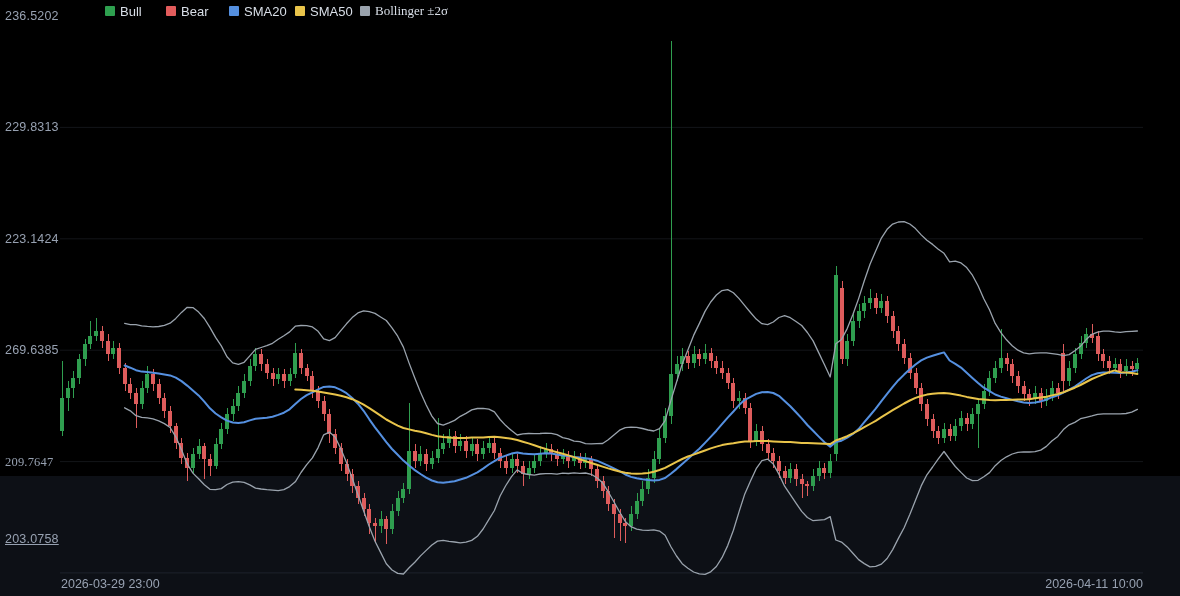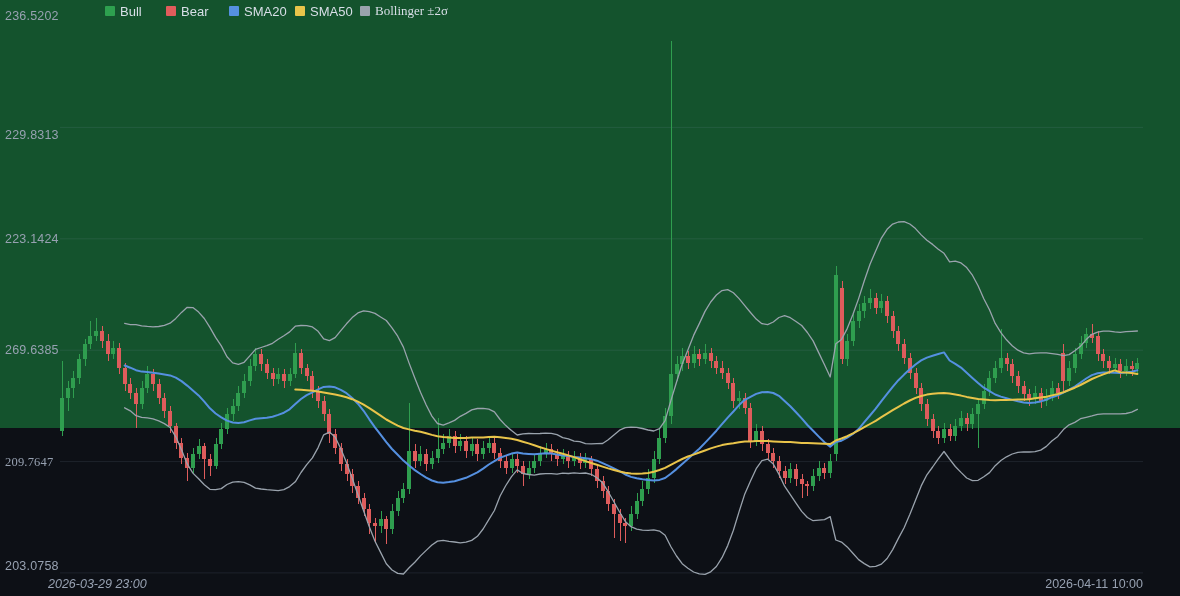--- a/index.html
+++ b/index.html
@@ -1,22 +1,22 @@
 <!DOCTYPE html>
 <html><head>
 <meta charset="utf-8">
 <style>
   html,body{margin:0;padding:0;background:#0d1016;width:1180px;height:596px;overflow:hidden;
     font-family:"Liberation Sans", sans-serif;}
-  .stage{position:relative;width:1180px;height:428px;background:#14532d;}
+  .stage{position:relative;width:1180px;height:476px;background:#000000;}
   #chart-svg{position:absolute;left:0;top:0;}
   .ylabel{position:absolute;left:5px;font-size:12.5px;color:#97a1b1;letter-spacing:.2px;
     line-height:16px;white-space:nowrap;}
   .xlabel{position:absolute;top:577px;font-size:12.5px;color:#97a1b1;white-space:nowrap;}
-  .xlabel.left{left:48px;font-style:italic;}
+  .xlabel.left{left:61px;}
   .xlabel.right{right:37px;}
   .legend{position:absolute;left:0;top:3px;height:16px;width:1180px;}
   .legend-item{position:absolute;top:0;display:flex;align-items:center;height:16px;
     font-size:13px;color:#d9dfe8;cursor:pointer;margin-left:43px;}
   .swatch{width:10px;height:10px;border-radius:1px;margin-right:5px;flex:0 0 auto;}
 </style>
 </head>
 <body>
 
 <div class="stage">
@@ -406,25 +406,25 @@
       <rect x="1130" y="366.0" width="4" height="3.3" fill="#de5c5c" shape-rendering="crispEdges"></rect>
       <line x1="1137.5" y1="357.7" x2="1137.5" y2="374.4" stroke="#2f9e4f" stroke-width="1" shape-rendering="crispEdges"></line>
       <rect x="1135" y="362.7" width="4" height="6.7" fill="#2f9e4f" shape-rendering="crispEdges"></rect>
       <path d="M124.6 323.3L130.3 324.6L136.0 324.7L141.7 325.8L147.4 326.4L153.0 326.8L158.7 326.5L164.4 325.3L170.1 323.2L175.8 318.4L181.5 312.4L187.2 307.3L192.9 307.6L198.6 312.1L204.3 318.5L209.9 327.4L215.6 337.4L221.3 345.9L227.0 356.7L232.7 362.9L238.4 364.3L244.1 362.3L249.8 355.9L255.5 349.4L261.1 347.5L266.8 345.7L272.5 343.3L278.2 339.2L283.9 335.7L289.6 331.9L295.3 326.2L301.0 325.5L306.7 325.6L312.4 326.9L318.1 331.3L323.7 338.9L329.4 340.6L335.1 337.6L340.8 330.7L346.5 323.8L352.2 317.6L357.9 312.9L363.6 310.9L369.3 311.7L375.0 313.4L380.6 317.0L386.3 320.5L392.0 327.9L397.7 336.2L403.4 347.1L409.1 363.1L414.8 378.1L420.5 392.2L426.2 405.0L431.9 416.1L437.5 423.5L443.2 425.1L448.9 422.9L454.6 420.4L460.3 416.3L466.0 413.4L471.7 409.9L477.4 408.5L483.1 408.3L488.8 409.2L494.4 411.8L500.1 419.5L505.8 425.6L511.5 430.6L517.2 435.0L522.9 433.8L528.6 433.5L534.3 433.6L540.0 433.5L545.7 433.1L551.3 433.4L557.0 434.7L562.7 437.6L568.4 438.8L574.1 441.1L579.8 441.7L585.5 443.7L591.2 443.8L596.9 443.6L602.6 443.5L608.2 439.7L613.9 435.0L619.6 430.2L625.3 427.6L631.0 427.1L636.7 427.4L642.4 428.5L648.1 430.0L653.8 431.0L659.5 428.7L665.1 420.6L670.8 400.9L676.5 382.3L682.2 364.0L687.9 350.0L693.6 335.4L699.3 323.6L705.0 311.4L710.7 302.0L716.4 295.0L722.0 290.6L727.7 289.6L733.4 292.8L739.1 298.6L744.8 305.7L750.5 312.5L756.2 319.1L761.9 323.7L767.6 324.6L773.3 322.0L778.9 317.5L784.6 315.7L790.3 317.7L796.0 321.5L801.7 325.5L807.4 332.5L813.1 340.9L818.8 352.9L824.5 364.7L830.2 377.0L835.8 343.8L841.5 339.4L847.2 328.6L852.9 314.5L858.6 298.6L864.3 280.7L870.0 264.2L875.7 251.0L881.4 238.1L887.1 229.3L892.7 224.1L898.4 222.0L904.1 221.6L909.8 224.0L915.5 228.6L921.2 234.9L926.9 240.3L932.6 244.4L938.3 249.2L944.0 253.3L949.6 261.8L955.3 261.1L961.0 262.9L966.7 267.6L972.4 275.2L978.1 285.8L983.8 298.7L989.5 309.8L995.2 323.4L1000.9 332.7L1006.5 339.8L1012.2 345.7L1017.9 350.2L1023.6 352.9L1029.3 353.9L1035.0 353.1L1040.7 352.8L1046.4 352.9L1052.1 353.6L1057.8 354.3L1063.4 355.7L1069.1 354.6L1074.8 350.7L1080.5 346.2L1086.2 339.6L1091.9 334.3L1097.6 332.2L1103.3 331.1L1109.0 331.1L1114.7 331.8L1120.3 332.3L1126.0 331.7L1131.7 331.4L1137.4 331.0" fill="none" stroke="#9aa3ad" stroke-width="1.3" stroke-linejoin="round" stroke-linecap="round"></path>
       <path d="M124.6 407.8L130.3 410.8L136.0 415.7L141.7 417.4L147.4 417.8L153.0 418.8L158.7 420.8L164.4 423.6L170.1 427.5L175.8 436.8L181.5 449.8L187.2 463.9L192.9 473.1L198.6 478.7L204.3 484.7L209.9 489.3L215.6 489.7L221.3 488.6L227.0 484.5L232.7 482.1L238.4 481.6L244.1 482.4L249.8 484.9L255.5 488.1L261.1 489.0L266.8 489.7L272.5 490.2L278.2 490.7L283.9 489.6L289.6 486.6L295.3 481.8L301.0 472.5L306.7 464.6L312.4 457.9L318.1 447.6L323.7 434.8L329.4 432.1L335.1 437.0L340.8 448.8L346.5 462.6L352.2 478.2L357.9 494.5L363.6 510.8L369.3 526.8L375.0 541.2L380.6 552.4L386.3 563.8L392.0 570.0L397.7 573.4L403.4 574.0L409.1 567.8L414.8 562.2L420.5 555.9L426.2 550.4L431.9 545.0L437.5 541.1L443.2 540.3L448.9 541.3L454.6 542.0L460.3 542.8L466.0 542.2L471.7 540.4L477.4 536.3L483.1 529.0L488.8 519.7L494.4 510.5L500.1 496.0L505.8 485.5L511.5 476.7L517.2 469.9L522.9 473.5L528.6 474.5L534.3 475.1L540.0 474.0L545.7 473.6L551.3 473.7L557.0 474.1L562.7 473.2L568.4 473.5L574.1 472.9L579.8 473.4L585.5 473.0L591.2 474.3L596.9 477.8L602.6 482.8L608.2 491.7L613.9 501.8L619.6 512.0L625.3 521.4L631.0 526.7L636.7 529.1L642.4 530.1L648.1 530.3L653.8 529.9L659.5 531.1L665.1 535.3L670.8 546.5L676.5 556.0L682.2 563.7L687.9 568.3L693.6 572.0L699.3 573.9L705.0 574.4L710.7 571.8L716.4 566.5L722.0 557.7L727.7 545.6L733.4 530.2L739.1 511.6L744.8 493.9L750.5 481.1L756.2 468.7L761.9 460.7L767.6 459.1L773.3 464.1L778.9 474.1L784.6 486.2L790.3 494.7L796.0 503.1L801.7 511.4L807.4 517.5L813.1 520.7L818.8 520.2L824.5 519.6L830.2 516.6L835.8 540.0L841.5 542.1L847.2 546.9L852.9 553.3L858.6 559.6L864.3 563.6L870.0 566.9L875.7 566.4L881.4 564.1L887.1 558.5L892.7 549.6L898.4 538.4L904.1 527.7L909.8 514.6L915.5 500.3L921.2 485.9L926.9 474.8L932.6 467.0L938.3 458.8L944.0 451.5L949.6 459.2L955.3 466.5L961.0 472.4L966.7 478.0L972.4 480.7L978.1 480.3L983.8 476.7L989.5 472.6L995.2 465.7L1000.9 460.5L1006.5 456.8L1012.2 454.0L1017.9 452.3L1023.6 451.9L1029.3 452.0L1035.0 451.6L1040.7 450.1L1046.4 446.4L1052.1 440.8L1057.8 436.4L1063.4 429.6L1069.1 424.8L1074.8 422.4L1080.5 418.7L1086.2 417.3L1091.9 415.9L1097.6 414.3L1103.3 413.8L1109.0 413.8L1114.7 413.8L1120.3 413.9L1126.0 413.5L1131.7 412.2L1137.4 409.4" fill="none" stroke="#9aa3ad" stroke-width="1.3" stroke-linejoin="round" stroke-linecap="round"></path>
       <path d="M124.6 365.5L130.3 367.7L136.0 370.2L141.7 371.6L147.4 372.1L153.0 372.8L158.7 373.6L164.4 374.5L170.1 375.4L175.8 377.6L181.5 381.1L187.2 385.6L192.9 390.4L198.6 395.4L204.3 401.6L209.9 408.3L215.6 413.5L221.3 417.3L227.0 420.6L232.7 422.5L238.4 422.9L244.1 422.3L249.8 420.4L255.5 418.8L261.1 418.3L266.8 417.7L272.5 416.8L278.2 414.9L283.9 412.7L289.6 409.3L295.3 404.0L301.0 399.0L306.7 395.1L312.4 392.4L318.1 389.4L323.7 386.9L329.4 386.4L335.1 387.3L340.8 389.8L346.5 393.2L352.2 397.9L357.9 403.7L363.6 410.8L369.3 419.3L375.0 427.3L380.6 434.7L386.3 442.2L392.0 449.0L397.7 454.8L403.4 460.6L409.1 465.5L414.8 470.1L420.5 474.0L426.2 477.7L431.9 480.5L437.5 482.3L443.2 482.7L448.9 482.1L454.6 481.2L460.3 479.5L466.0 477.8L471.7 475.1L477.4 472.4L483.1 468.6L488.8 464.5L494.4 461.1L500.1 457.7L505.8 455.6L511.5 453.6L517.2 452.5L522.9 453.6L528.6 454.0L534.3 454.3L540.0 453.7L545.7 453.3L551.3 453.6L557.0 454.4L562.7 455.4L568.4 456.1L574.1 457.0L579.8 457.6L585.5 458.3L591.2 459.1L596.9 460.7L602.6 463.1L608.2 465.7L613.9 468.4L619.6 471.1L625.3 474.5L631.0 476.9L636.7 478.2L642.4 479.3L648.1 480.1L653.8 480.5L659.5 479.9L665.1 478.0L670.8 473.7L676.5 469.1L682.2 463.9L687.9 459.1L693.6 453.7L699.3 448.7L705.0 442.9L710.7 436.9L716.4 430.7L722.0 424.2L727.7 417.6L733.4 411.5L739.1 405.1L744.8 399.8L750.5 396.8L756.2 393.9L761.9 392.2L767.6 391.9L773.3 393.0L778.9 395.8L784.6 400.9L790.3 406.2L796.0 412.3L801.7 418.4L807.4 425.0L813.1 430.8L818.8 436.6L824.5 442.2L830.2 446.8L835.8 441.9L841.5 440.7L847.2 437.7L852.9 433.9L858.6 429.1L864.3 422.2L870.0 415.5L875.7 408.7L881.4 401.1L887.1 393.9L892.7 386.9L898.4 380.2L904.1 374.6L909.8 369.3L915.5 364.5L921.2 360.4L926.9 357.6L932.6 355.7L938.3 354.0L944.0 352.4L949.6 360.5L955.3 363.8L961.0 367.6L966.7 372.8L972.4 378.0L978.1 383.0L983.8 387.7L989.5 391.2L995.2 394.5L1000.9 396.6L1006.5 398.3L1012.2 399.9L1017.9 401.3L1023.6 402.4L1029.3 402.9L1035.0 402.4L1040.7 401.4L1046.4 399.7L1052.1 397.2L1057.8 395.4L1063.4 392.6L1069.1 389.7L1074.8 386.5L1080.5 382.5L1086.2 378.5L1091.9 375.1L1097.6 373.3L1103.3 372.5L1109.0 372.5L1114.7 372.8L1120.3 373.1L1126.0 372.6L1131.7 371.8L1137.4 370.2" fill="none" stroke="#5590e0" stroke-width="2" stroke-linejoin="round" stroke-linecap="round"></path>
       <path d="M295.3 389.4L301.0 389.8L306.7 390.2L312.4 390.8L318.1 391.6L323.7 392.4L329.4 393.5L335.1 394.6L340.8 395.7L346.5 397.2L352.2 399.2L357.9 401.6L363.6 404.6L369.3 408.1L375.0 411.9L380.6 415.7L386.3 419.5L392.0 422.6L397.7 425.6L403.4 428.0L409.1 429.4L414.8 430.7L420.5 431.7L426.2 433.3L431.9 434.9L437.5 436.2L443.2 437.1L448.9 437.6L454.6 438.0L460.3 438.0L466.0 437.9L471.7 437.4L477.4 437.4L483.1 437.4L488.8 437.1L494.4 436.8L500.1 437.2L505.8 437.9L511.5 438.8L517.2 440.0L522.9 441.7L528.6 443.4L534.3 445.3L540.0 447.2L545.7 448.9L551.3 450.6L557.0 452.2L562.7 453.8L568.4 455.4L574.1 457.1L579.8 459.3L585.5 461.1L591.2 463.0L596.9 464.8L602.6 466.6L608.2 468.4L613.9 470.0L619.6 471.5L625.3 472.7L631.0 473.5L636.7 473.8L642.4 473.6L648.1 473.0L653.8 471.7L659.5 470.0L665.1 467.9L670.8 464.8L676.5 461.9L682.2 459.0L687.9 456.5L693.6 454.6L699.3 452.5L705.0 450.5L710.7 448.4L716.4 446.6L722.0 445.1L727.7 443.9L733.4 443.2L739.1 442.3L744.8 441.6L750.5 441.4L756.2 441.1L761.9 440.9L767.6 441.0L773.3 441.4L778.9 441.8L784.6 442.1L790.3 442.1L796.0 442.5L801.7 442.9L807.4 443.1L813.1 443.3L818.8 443.4L824.5 443.8L830.2 444.1L835.8 440.5L841.5 438.5L847.2 436.2L852.9 433.4L858.6 430.4L864.3 427.2L870.0 424.0L875.7 420.8L881.4 417.2L887.1 413.7L892.7 410.2L898.4 406.8L904.1 403.5L909.8 400.5L915.5 397.9L921.2 396.0L926.9 394.6L932.6 393.7L938.3 393.2L944.0 393.1L949.6 393.5L955.3 394.5L961.0 395.6L966.7 396.9L972.4 398.0L978.1 399.0L983.8 399.6L989.5 400.1L995.2 400.2L1000.9 400.0L1006.5 399.9L1012.2 399.7L1017.9 399.4L1023.6 399.4L1029.3 399.2L1035.0 398.2L1040.7 397.6L1046.4 396.7L1052.1 395.4L1057.8 394.0L1063.4 392.2L1069.1 390.0L1074.8 387.7L1080.5 385.0L1086.2 382.0L1091.9 379.0L1097.6 376.6L1103.3 374.4L1109.0 372.3L1114.7 370.4L1120.3 372.3L1126.0 372.5L1131.7 373.0L1137.4 373.9" fill="none" stroke="#e9c44a" stroke-width="2" stroke-linejoin="round" stroke-linecap="round"></path>
     </svg>
   <div id="ylabels">
       <div class="ylabel" style="top: 8px;">236.5202</div>
-      <div class="ylabel" style="top: 119.39px; margin-top: 8px;">229.8313</div>
+      <div class="ylabel" style="top: 119.39px;">229.8313</div>
       <div class="ylabel" style="top: 230.781px;">223.1424</div>
       <div class="ylabel" style="top: 342.169px;">269.6385</div>
       <div class="ylabel" style="top: 453.559px; font-family: Liberation Serif, serif;">209.7647</div>
-      <div class="ylabel" style="top: 558px;">203.0758</div>
+      <div class="ylabel" style="top: 531px; text-decoration: underline;">203.0758</div>
     </div>
   <div class="xlabel left">2026-03-29 23:00</div>
   <div class="xlabel right">2026-04-11 10:00</div>
   <div class="legend" id="legend">
       <div class="legend-item" style="left: 62px;">
         <span class="swatch" style="background: rgb(46, 160, 79);"></span>
         <span>Bull</span>
       </div>
       <div class="legend-item" style="left: 123px;">
         <span class="swatch" style="background: rgb(226, 92, 92);"></span>

